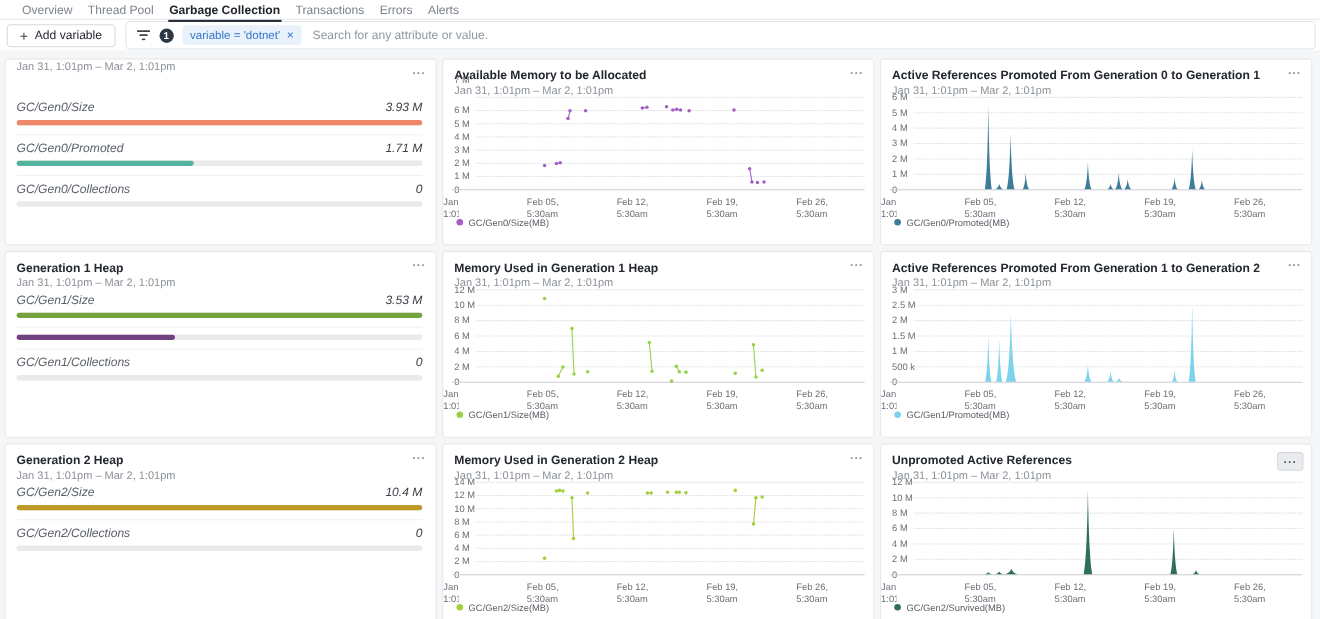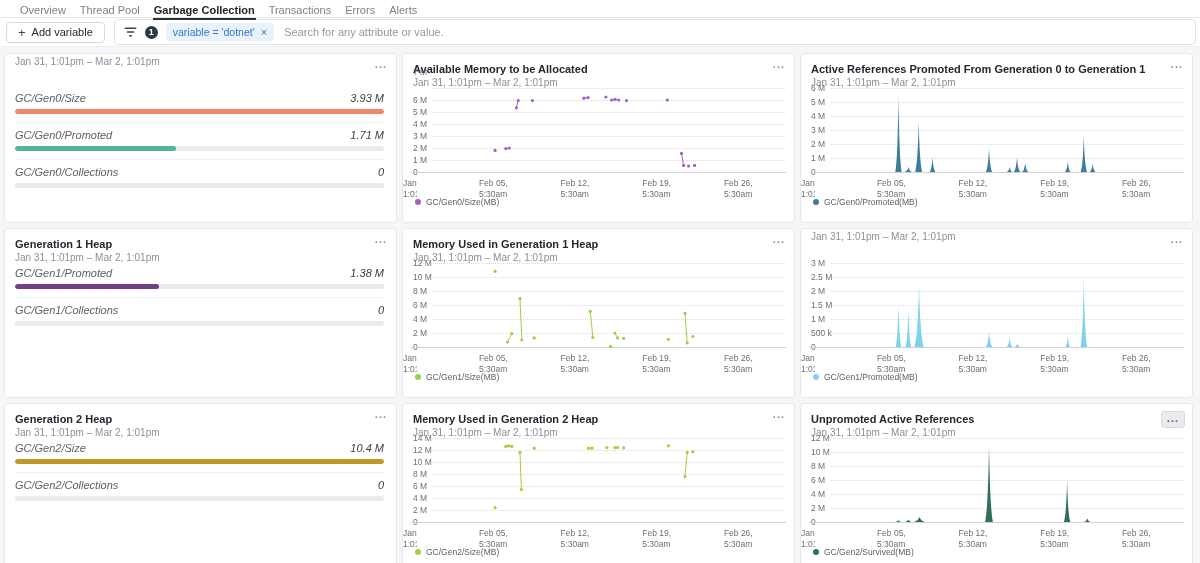--- a/index.html
+++ b/index.html
@@ -257,23 +257,28 @@
           <span>GC/Gen0/Promoted(MB)</span>
         </div>
       </section>
       <section class="panel">
         <div class="p-title">Generation 1 Heap</div>
         <div class="p-sub">Jan 31, 1:01pm – Mar 2, 1:01pm</div>
         <div class="menu">...</div>
         <div class="metrics">
           <div class="metric">
             <div class="m-line">
-              <span class="m-label">GC/Gen1/Promoted</span>
-              <span class="m-value">1.38 M</span>
-            </div>
+              <span class="m-label">GC/Gen1/Size</span>
+              <span class="m-value">3.53 M</span>
+            </div>
+            <div class="bar-track">
+              <div class="bar-fill" style="width: 100%; background: rgb(119, 163, 63);"></div>
+            </div>
+          </div>
+          <div class="metric">
             <div class="bar-track">
               <div class="bar-fill" style="width: 39%; background: rgb(114, 65, 127);"></div>
             </div>
           </div>
           <div class="metric">
             <div class="m-line">
               <span class="m-label">GC/Gen1/Collections</span>
               <span class="m-value">0</span>
             </div>
             <div class="bar-track">
@@ -342,20 +347,21 @@
           <circle cx="252.0" cy="50.4" r="1.6" fill="#98d14c"></circle>
           <circle cx="254.2" cy="79.8" r="1.6" fill="#98d14c"></circle>
           <circle cx="259.9" cy="73.5" r="1.6" fill="#98d14c"></circle>
         </svg>
         <div class="legend">
           <span class="dot" style="background: rgb(152, 209, 76);"></span>
           <span>GC/Gen1/Size(MB)</span>
         </div>
       </section>
       <section class="panel">
+        <div class="p-title">Active References Promoted From Generation 1 to Generation 2</div>
         <div class="p-sub">Jan 31, 1:01pm – Mar 2, 1:01pm</div>
         <div class="menu">...</div>
         <div class="gl" style="top: 34px;"></div>
         <span class="ylab" style="top: 30px;">3 M</span>
         <div class="gl" style="top: 48px;"></div>
         <span class="ylab" style="top: 44px;">2.5 M</span>
         <div class="gl" style="top: 62px;"></div>
         <span class="ylab" style="top: 58px;">2 M</span>
         <div class="gl" style="top: 76px;"></div>
         <span class="ylab" style="top: 72px;">1.5 M</span>

